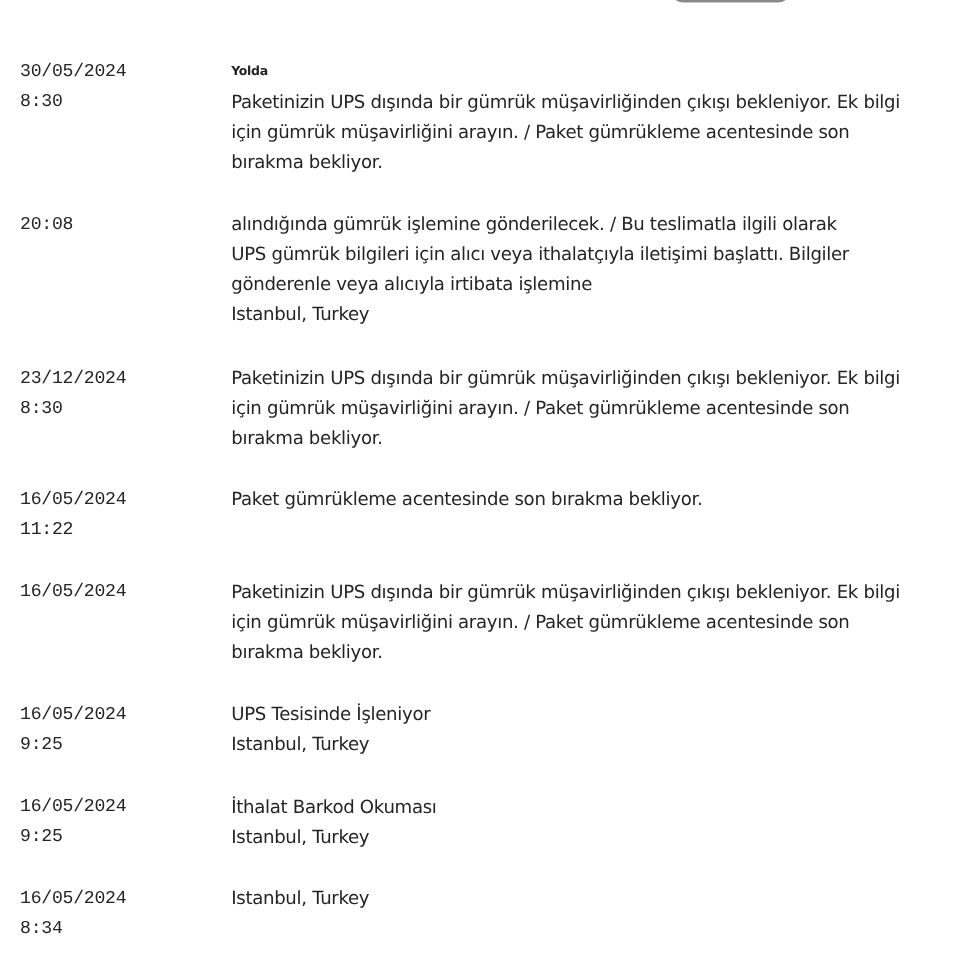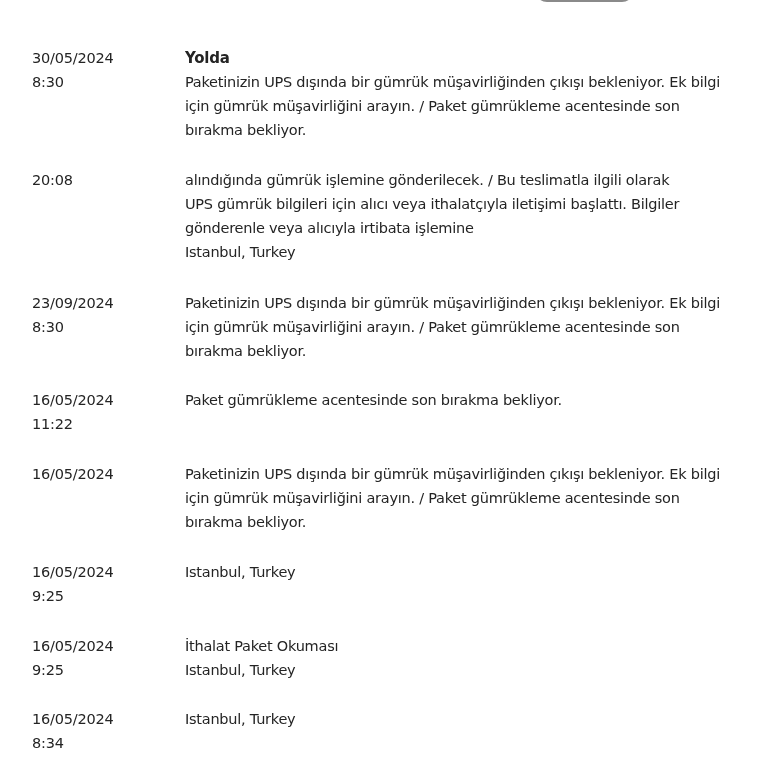--- a/index.html
+++ b/index.html
@@ -33,39 +33,40 @@
       top: 46px;
       width: 768px;
     }
     .event {
       position: absolute;
       left: 0;
       width: 768px;
     }
     .event-date {
       position: absolute;
-      left: 32px;
+      left: 16px;
       top: 0;
       width: 150px;
       line-height: 24px;
       letter-spacing: -0.2px;
+      font-family: Liberation Mono, monospace;
     }
     .event-date span { display: block; }
     .event-body {
       position: absolute;
       left: 185px;
       top: 0;
       width: 570px;
       line-height: 24px;
       letter-spacing: -0.25px;
     }
     .event-body span { display: block; }
     .status-title {
       font-weight: bold;
-      font-size: 15px;
+      font-size: 10px;
     }
   </style>
 </head>
 <body>
 
 <div class="top-button"></div>
 
 <div class="timeline">
 
   <div class="event" style="top:0px;">
@@ -88,21 +89,21 @@
     <div class="event-body">
       <span>alındığında gümrük işlemine gönderilecek. / Bu teslimatla ilgili olarak</span>
       <span>UPS gümrük bilgileri için alıcı veya ithalatçıyla iletişimi başlattı. Bilgiler</span>
       <span>gönderenle veya alıcıyla irtibata işlemine</span>
       <span>Istanbul, Turkey</span>
     </div>
   </div>
 
   <div class="event" style="top:245px;">
     <div class="event-date">
-      <span>23/09/2024</span>
+      <span>23/12/2024</span>
       <span>8:30</span>
     </div>
     <div class="event-body">
       <span>Paketinizin UPS dışında bir gümrük müşavirliğinden çıkışı bekleniyor. Ek bilgi</span>
       <span>için gümrük müşavirliğini arayın. / Paket gümrükleme acentesinde son</span>
       <span>bırakma bekliyor.</span>
     </div>
   </div>
 
   <div class="event" style="top:342px;">
@@ -125,31 +126,32 @@
       <span>bırakma bekliyor.</span>
     </div>
   </div>
 
   <div class="event" style="top:514px;">
     <div class="event-date">
       <span>16/05/2024</span>
       <span>9:25</span>
     </div>
     <div class="event-body">
+      <span>UPS Tesisinde İşleniyor</span>
       <span>Istanbul, Turkey</span>
     </div>
   </div>
 
   <div class="event" style="top:588px;">
     <div class="event-date">
       <span>16/05/2024</span>
       <span>9:25</span>
     </div>
     <div class="event-body">
-      <span>İthalat Paket Okuması</span>
+      <span>İthalat Barkod Okuması</span>
       <span>Istanbul, Turkey</span>
     </div>
   </div>
 
   <div class="event" style="top:661px;">
     <div class="event-date">
       <span>16/05/2024</span>
       <span>8:34</span>
     </div>
     <div class="event-body">

